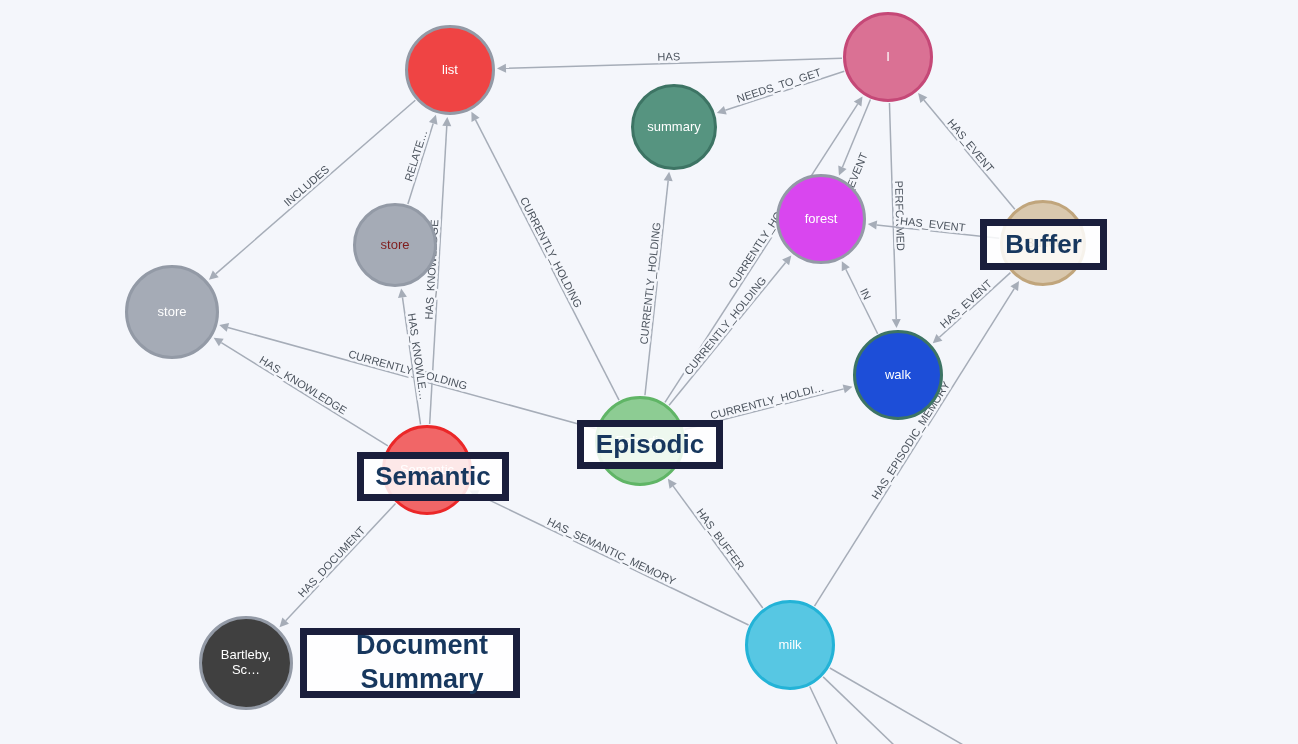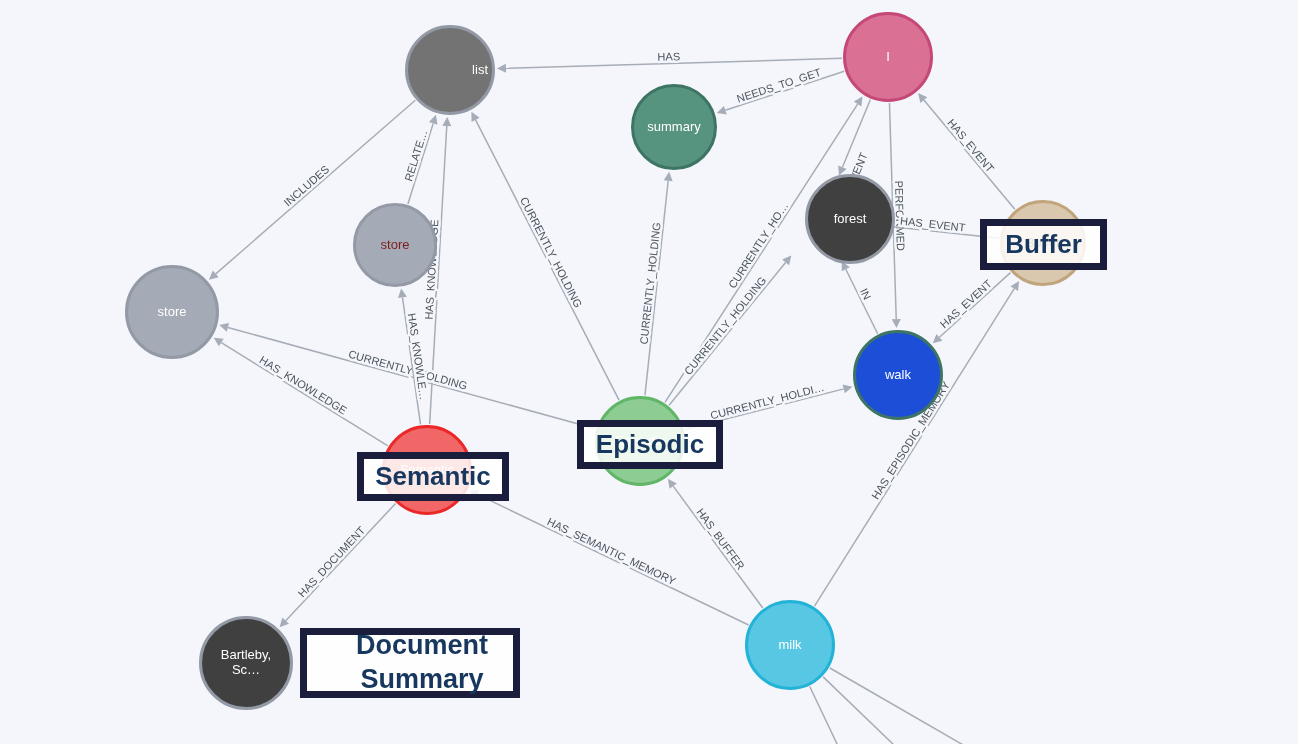--- a/index.html
+++ b/index.html
@@ -202,30 +202,30 @@
       <g>
         <line x1="814.5017042091081" y1="606.0684383712986" x2="1014.2371298414818" y2="288.7022679989104" class="edge-line"></line>
         <polygon points="1019.0309415345681,281.0852233324253 1018.0456521747243,291.09917384545355 1010.4286075082392,286.3053621523672" class="edge-arrow"></polygon>
         <text transform="translate(916.5,444) rotate(-57.8)" dy="-3" class="edge-label">HAS_EPISODIC_MEMORY</text>
       </g>
       <line x1="809.745003771345" y1="686.5467787688717" x2="838" y2="746" class="edge-line"></line>
       <line x1="823.1522532109276" y1="676.8893102314637" x2="895" y2="746" class="edge-line"></line>
       <line x1="829.8407462711225" y1="667.9938021336193" x2="965" y2="746" class="edge-line"></line>
     </svg>
   <div class="layer" id="node-layer">
-      <div class="node" style="left: 405px; top: 25px; width: 90px; height: 90px; background: #737373; border-color: rgb(147, 154, 166); color: rgb(255, 255, 255); justify-content: flex-end;">
+      <div class="node" style="left: 405px; top: 25px; width: 90px; height: 90px; background: #ef4444; border-color: rgb(147, 154, 166); color: rgb(255, 255, 255);">
         <span class="node-caption">list</span>
       </div>
       <div class="node" style="left: 843px; top: 12px; width: 90px; height: 90px; background: rgb(218, 113, 148); border-color: rgb(197, 72, 119); color: rgb(255, 255, 255);">
         <span class="node-caption">I</span>
       </div>
       <div class="node" style="left: 631px; top: 84px; width: 86px; height: 86px; background: rgb(86, 148, 128); border-color: rgb(61, 116, 100); color: rgb(255, 255, 255);">
         <span class="node-caption">summary</span>
       </div>
-      <div class="node" style="left: 805px; top: 174px; width: 90px; height: 90px; background: #404040; border-color: rgb(147, 154, 166); color: rgb(255, 255, 255); justify-content: center;">
+      <div class="node" style="left: 776px; top: 174px; width: 90px; height: 90px; background: #d946ef; border-color: rgb(147, 154, 166); color: rgb(255, 255, 255); justify-content: center;">
         <span class="node-caption">forest</span>
       </div>
       <div class="node" style="left: 1000px; top: 200px; width: 86px; height: 86px; background: rgb(217, 200, 174); border-color: rgb(192, 165, 124); color: rgb(94, 76, 31);">
         <span class="node-caption">Buffer</span>
       </div>
       <div class="node" style="left: 353px; top: 203px; width: 84px; height: 84px; background: rgb(165, 171, 182); border-color: rgb(147, 154, 166); color: #7f1d1d;">
         <span class="node-caption">store</span>
       </div>
       <div class="node" style="left: 125px; top: 265px; width: 94px; height: 94px; background: rgb(165, 171, 182); border-color: rgb(147, 154, 166); color: rgb(255, 255, 255);">
         <span class="node-caption">store</span>

